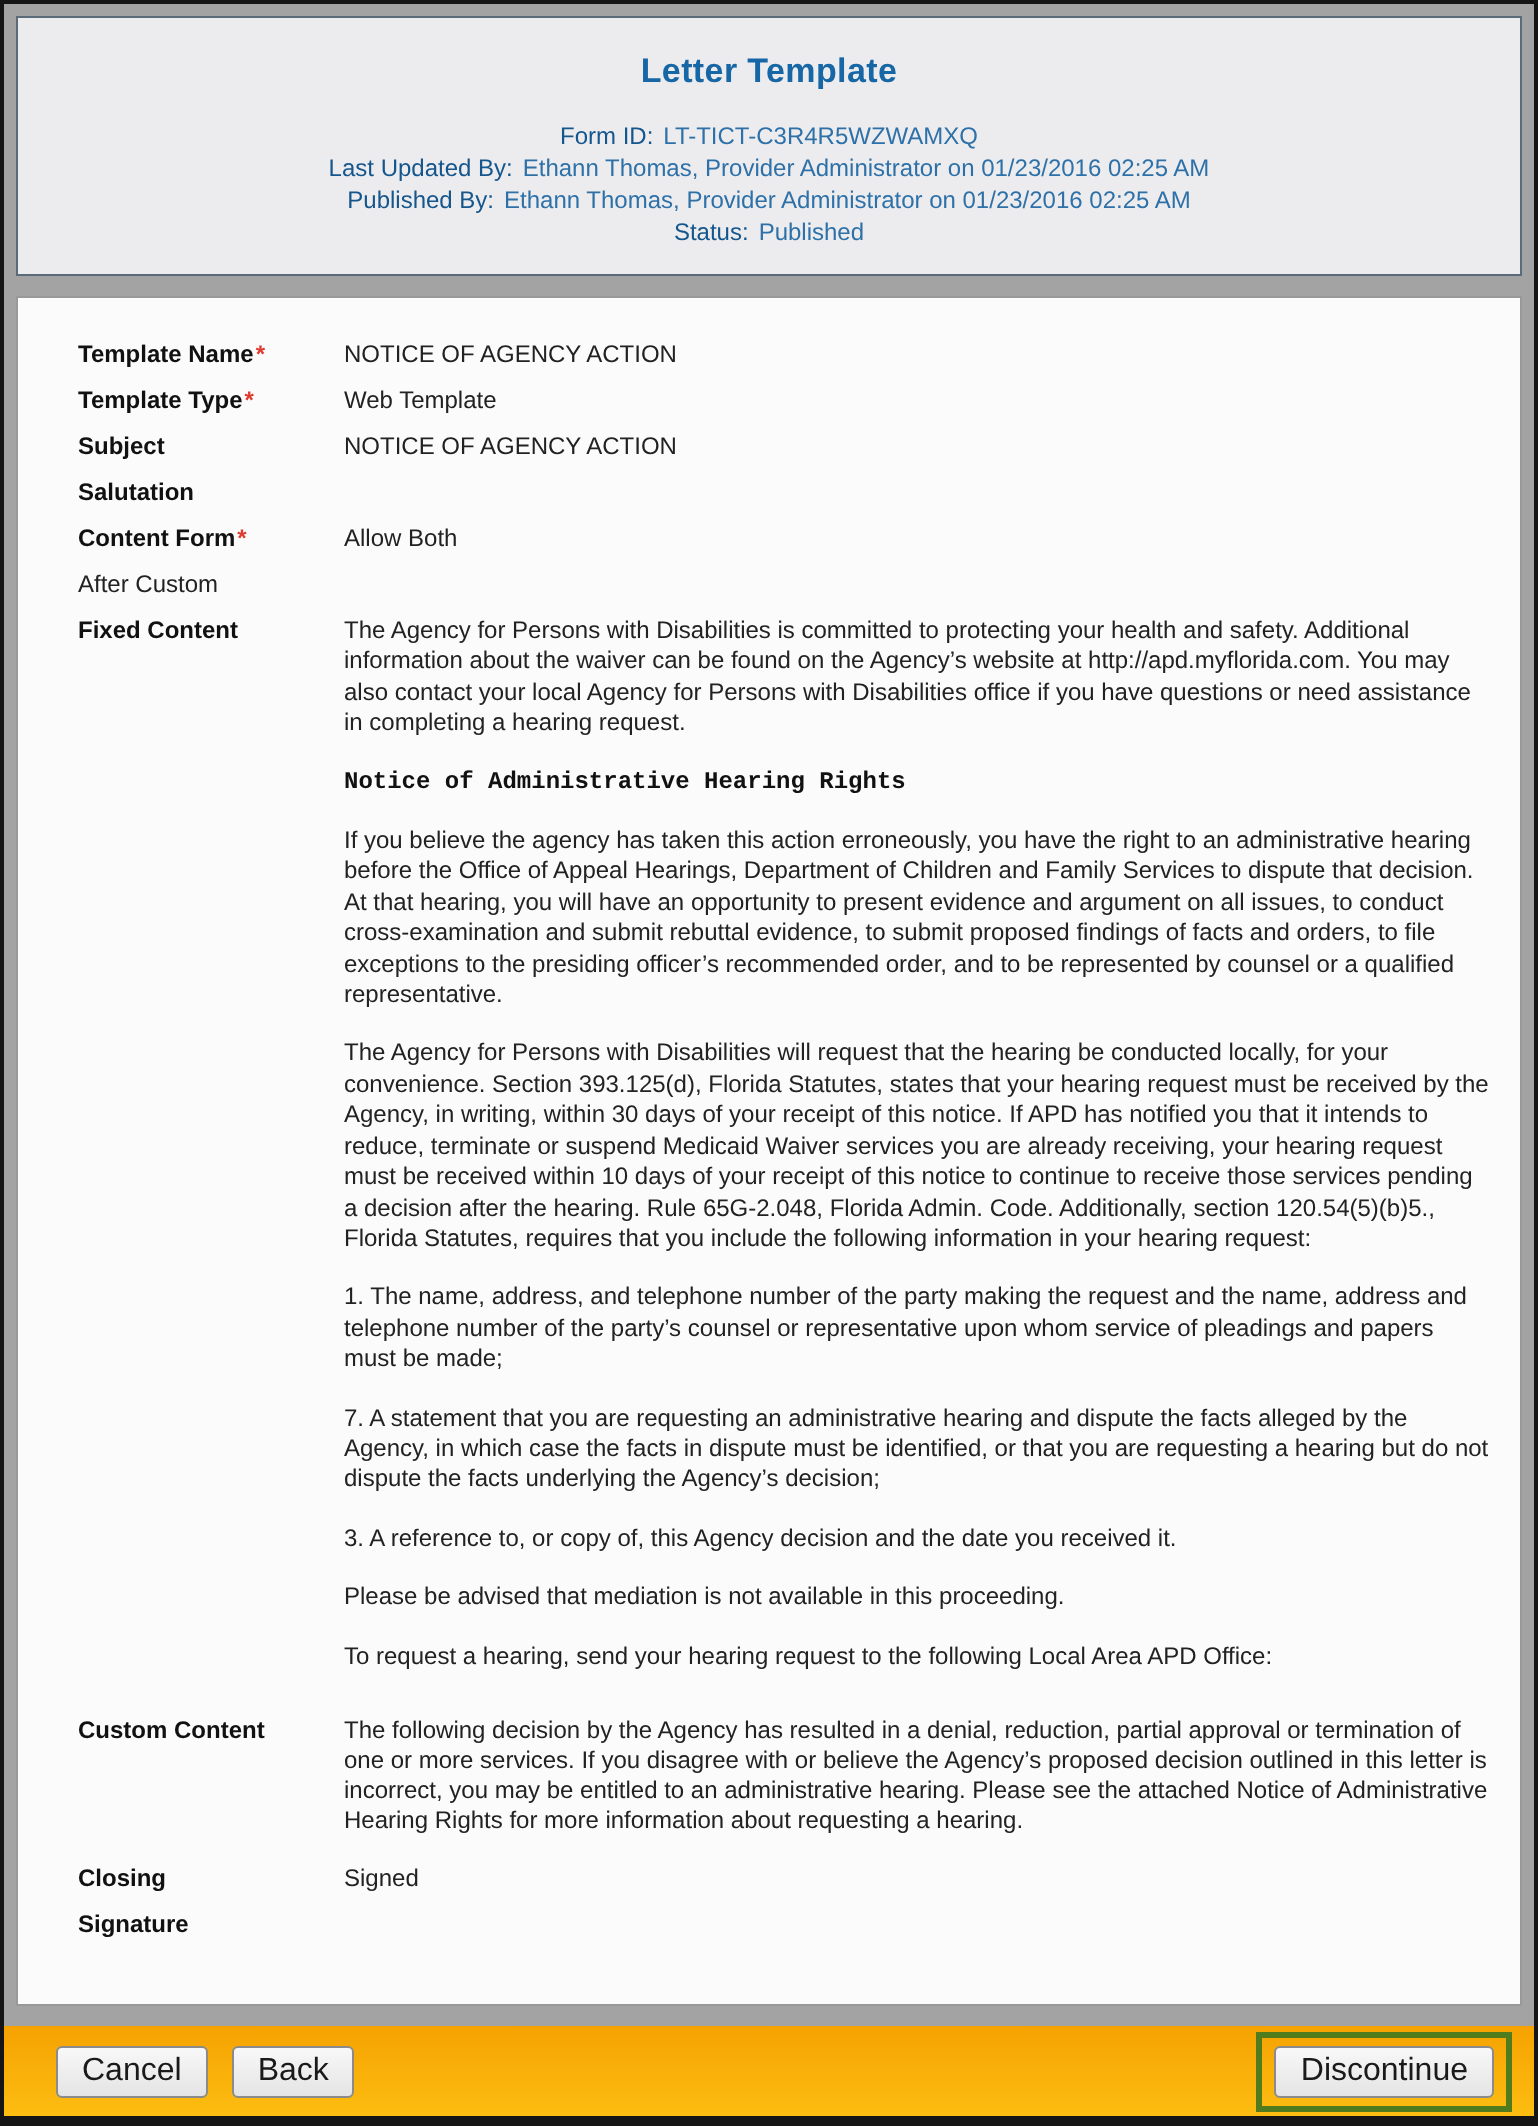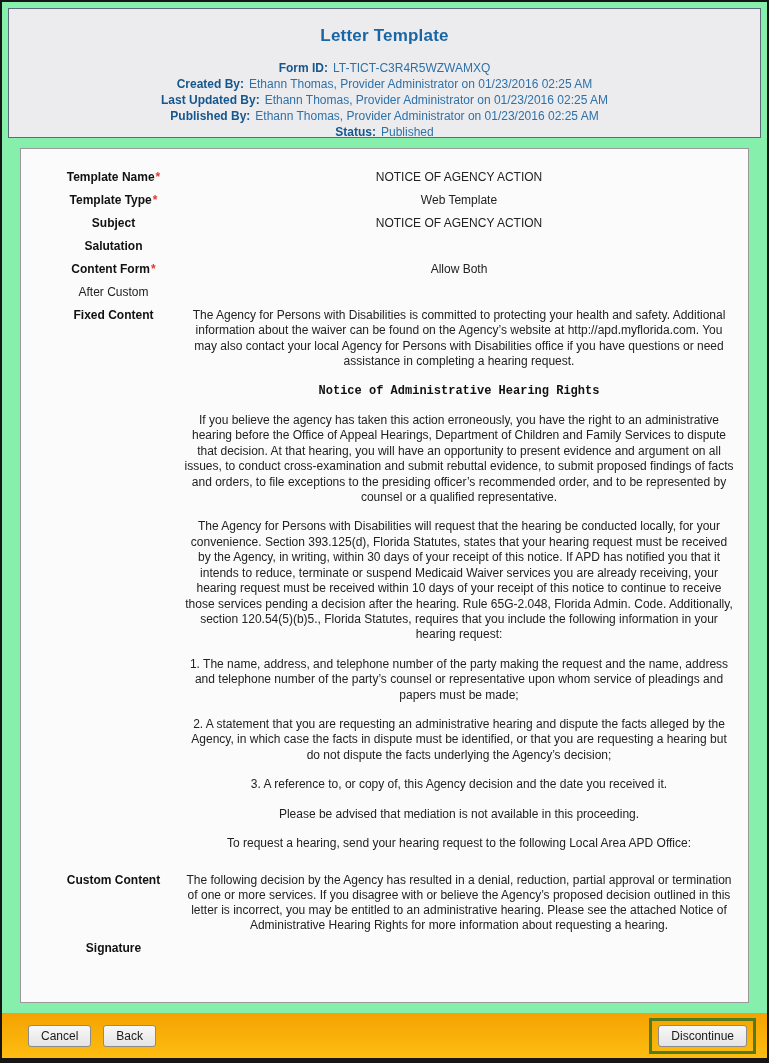--- a/index.html
+++ b/index.html
@@ -18,47 +18,46 @@
   *{box-sizing:border-box;margin:0;padding:0;}
   html,body{background:#fff;}
   body{
     width:769px;height:1063px;
     font-family:"Liberation Sans","DejaVu Sans",sans-serif;
     font-size:12px;color:#222;
   }
   .frame{
     width:769px;height:1063px;
     border:2px solid #151515;border-bottom-width:5px;
-    background:#86efac;
+    background:#a3a3a3;
     display:flex;flex-direction:column;
     overflow:hidden;
   }
   
   .header-box{
     margin:6px 6px 0 6px;
     height:130px;flex:0 0 auto;
     background:var(--header-bg);
     border:1px solid var(--header-border);
     text-align:center;
     padding-top:17px;
   }
   .page-title{
     font-size:17px;font-weight:bold;color:var(--title-blue);
     margin-bottom:14px;letter-spacing:.2px;
   }
   .meta-row{line-height:16px;}
-  .meta-label{font-weight:bold;color:var(--meta-label-blue);margin-right:5px;}
+  .meta-label{font-weight:normal;color:var(--meta-label-blue);margin-right:5px;}
   .meta-value{color:var(--meta-value-blue);}
   
   .content-box{
-    margin:10px 18px;flex:1 1 auto;overflow:hidden;
+    margin:10px 6px;flex:1 1 auto;overflow:hidden;
     background:var(--panel-bg);
     border:1px solid var(--panel-border);
     padding:17px 14px 0 30px;
-    text-align:center;
   }
   .row{
     display:grid;grid-template-columns:125px 1fr;column-gap:8px;
     padding:3px 0 4px 0;
   }
   .flabel{font-weight:bold;color:#111;line-height:15px;padding-top:1px;}
   .req{color:var(--required-red);font-weight:bold;margin-left:1px;}
   .fvalue{color:#222;line-height:15px;padding-top:1px;}
   .row-center .fvalue{align-self:center;}
   .textblock p{margin:0 0 14px 0;line-height:15.4px;}
@@ -69,43 +68,40 @@
   .row-closing{margin-top:6px;}
   
   .footer-bar{
     flex:0 0 45px;height:45px;
     background:linear-gradient(to bottom,var(--footer-orange-top),var(--footer-orange-bottom));
     display:flex;align-items:center;justify-content:space-between;
   }
   .footer-left{display:flex;gap:12px;margin-left:26px;}
   .btn{
     font-family:"Liberation Sans","DejaVu Sans",sans-serif;
-    font-size:12px;color:#1a1a1a;
+    font-size:16px;color:#1a1a1a;
     background:linear-gradient(to bottom,#f8f8f8,#e4e4e4);
     border:1px solid #8b8b8b;border-radius:3px;
     padding:3px 12px;min-height:21px;
     cursor:pointer;
   }
   .highlight-box{
     border:3px solid var(--highlight-green);
     padding:4px 6px;margin-right:11px;
   }
 </style>
 </head>
 <body>
 
 <div class="frame">
 
   <div class="header-box">
     <div class="page-title">Letter Template</div>
     <div class="meta-row">
       <span class="meta-label">Form ID:</span><span class="meta-value">LT-TICT-C3R4R5WZWAMXQ</span>
-    </div>
-    <div class="meta-row">
-      <span class="meta-label">Created By:</span><span class="meta-value">Ethann Thomas, Provider Administrator on 01/23/2016 02:25 AM</span>
     </div>
     <div class="meta-row">
       <span class="meta-label">Last Updated By:</span><span class="meta-value">Ethann Thomas, Provider Administrator on 01/23/2016 02:25 AM</span>
     </div>
     <div class="meta-row">
       <span class="meta-label">Published By:</span><span class="meta-value">Ethann Thomas, Provider Administrator on 01/23/2016 02:25 AM</span>
     </div>
     <div class="meta-row">
       <span class="meta-label">Status:</span><span class="meta-value">Published</span>
     </div>
@@ -143,32 +139,36 @@
     </div>
 
     <div class="row">
       <div class="flabel"><span>Fixed Content</span></div>
       <div class="fvalue textblock">
         <p>The Agency for Persons with Disabilities is committed to protecting your health and safety. Additional information about the waiver can be found on the Agency’s website at http://apd.myflorida.com. You may also contact your local Agency for Persons with Disabilities office if you have questions or need assistance in completing a hearing request.</p>
         <p class="fc-heading">Notice of Administrative Hearing Rights</p>
         <p>If you believe the agency has taken this action erroneously, you have the right to an administrative hearing before the Office of Appeal Hearings, Department of Children and Family Services to dispute that decision. At that hearing, you will have an opportunity to present evidence and argument on all issues, to conduct cross-examination and submit rebuttal evidence, to submit proposed findings of facts and orders, to file exceptions to the presiding officer’s recommended order, and to be represented by counsel or a qualified representative.</p>
         <p>The Agency for Persons with Disabilities will request that the hearing be conducted locally, for your convenience. Section 393.125(d), Florida Statutes, states that your hearing request must be received by the Agency, in writing, within 30 days of your receipt of this notice. If APD has notified you that it intends to reduce, terminate or suspend Medicaid Waiver services you are already receiving, your hearing request must be received within 10 days of your receipt of this notice to continue to receive those services pending a decision after the hearing. Rule 65G-2.048, Florida Admin. Code. Additionally, section 120.54(5)(b)5., Florida Statutes, requires that you include the following information in your hearing request:</p>
         <p>1. The name, address, and telephone number of the party making the request and the name, address and telephone number of the party’s counsel or representative upon whom service of pleadings and papers must be made;</p>
-        <p>2. A statement that you are requesting an administrative hearing and dispute the facts alleged by the Agency, in which case the facts in dispute must be identified, or that you are requesting a hearing but do not dispute the facts underlying the Agency’s decision;</p>
+        <p>7. A statement that you are requesting an administrative hearing and dispute the facts alleged by the Agency, in which case the facts in dispute must be identified, or that you are requesting a hearing but do not dispute the facts underlying the Agency’s decision;</p>
         <p>3. A reference to, or copy of, this Agency decision and the date you received it.</p>
         <p>Please be advised that mediation is not available in this proceeding.</p>
         <p>To request a hearing, send your hearing request to the following Local Area APD Office:</p>
       </div>
     </div>
 
     <div class="row">
       <div class="flabel"><span>Custom Content</span></div>
       <div class="fvalue">The following decision by the Agency has resulted in a denial, reduction, partial approval or termination of one or more services. If you disagree with or believe the Agency’s proposed decision outlined in this letter is incorrect, you may be entitled to an administrative hearing. Please see the attached Notice of Administrative Hearing Rights for more information about requesting a hearing.</div>
     </div>
 
+    <div class="row row-closing">
+      <div class="flabel"><span>Closing</span></div>
+      <div class="fvalue">Signed</div>
+    </div>
 
     <div class="row">
       <div class="flabel"><span>Signature</span></div>
       <div class="fvalue"></div>
     </div>
 
   </div>
 
   <div class="footer-bar">
     <div class="footer-left">

